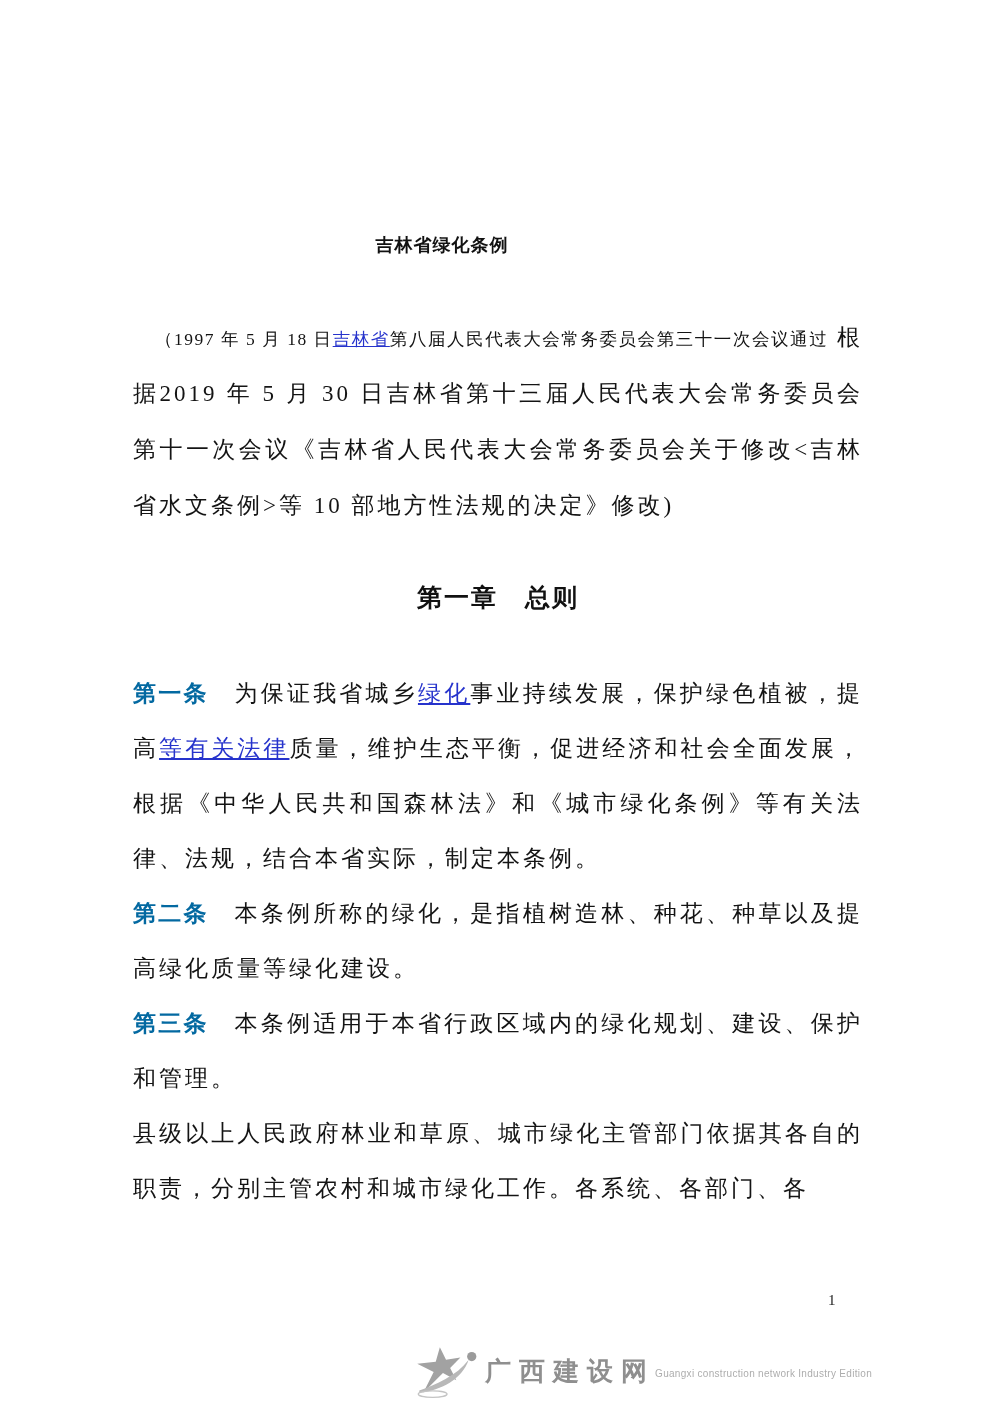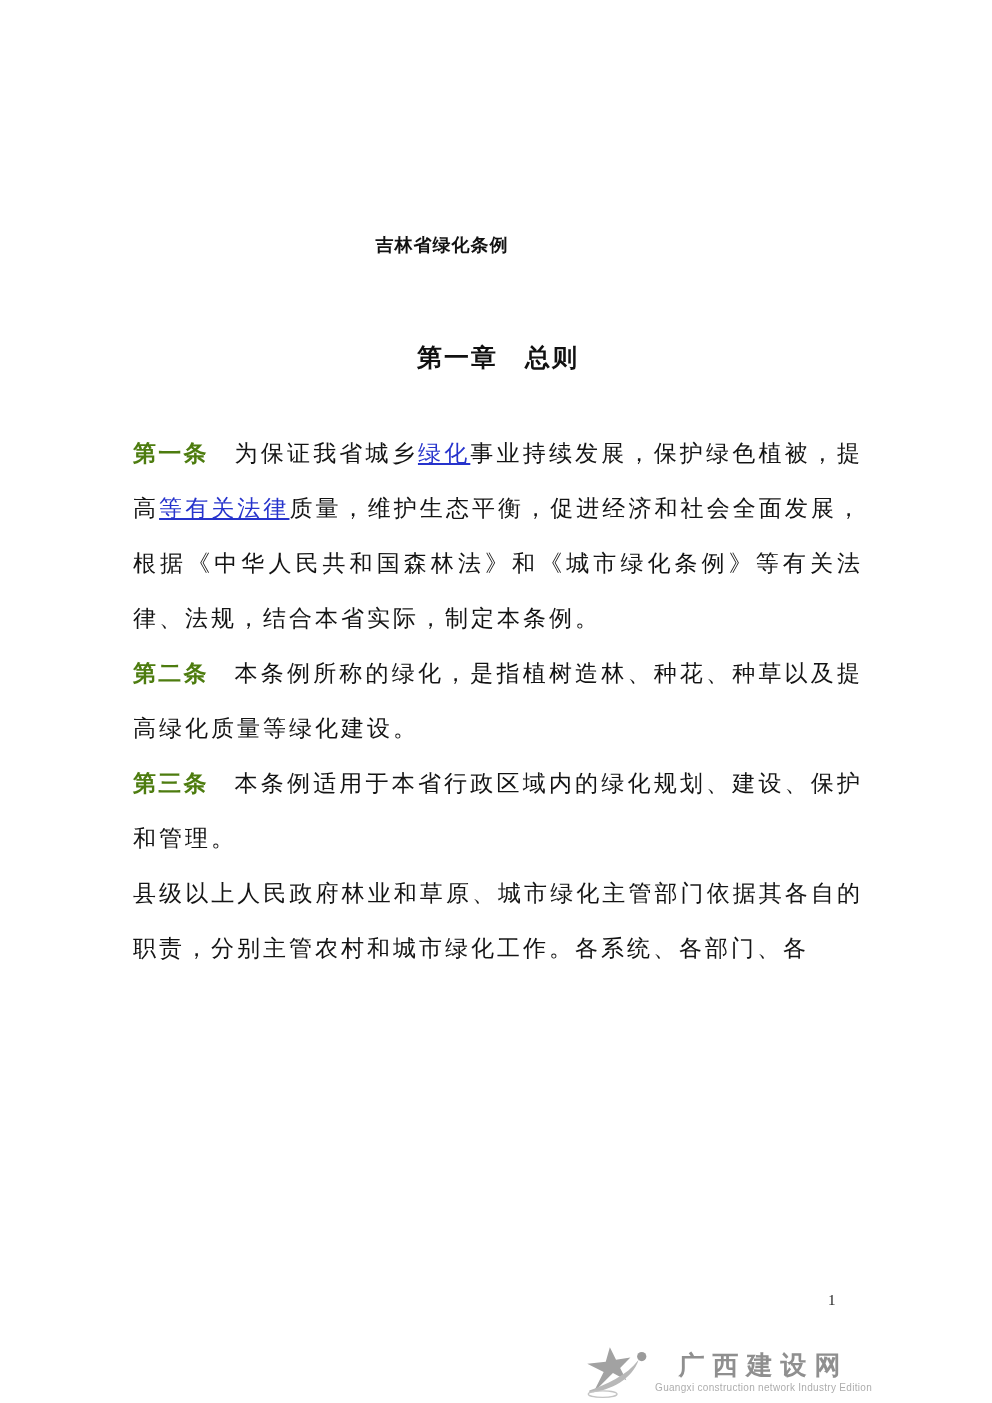--- a/index.html
+++ b/index.html
@@ -63,38 +63,38 @@
     letter-spacing: 3px;
     text-align: justify;
     color: #141414;
   }
   .article { margin: 0; }
   .article-label {
     font-family: "Liberation Sans", sans-serif;
     font-weight: bold;
     letter-spacing: 2px;
     margin-right: 26px;
-    color: #4d7c0f;
+    color: #0369a1;
   }
   .page-number {
     position: absolute;
     left: 828px;
     top: 1292px;
     font-size: 15px;
     color: #222222;
   }
   .footer-logo {
     position: absolute;
     right: 12px;
     bottom: 4px;
     display: flex;
     align-items: center;
   }
   .logo-mark { width: 72px; height: 54px; margin-right: 4px; }
-  .logo-text-col { display: flex; flex-direction: column; align-items: center; }
+  .logo-text-col { display: flex; flex-direction: row; align-items: center; }
   .logo-site-name {
     font-family: "Liberation Serif", serif;
     font-weight: bold;
     font-size: 26px;
     letter-spacing: 8px;
     color: #8f8f8f;
     line-height: 28px;
     white-space: nowrap;
   }
   .logo-tagline {
@@ -109,20 +109,21 @@
 </head>
 <body>
 
 <div class="page">
 
   <div class="doc-title">吉林省绿化条例</div>
 
   <div class="content">
     <div class="spacer-title"></div>
 
+    <p class="preamble"><span class="small">（1997 年 5 月 18 日</span><a class="doc-link small">吉林省</a><span class="small">第八届人民代表大会常务委员会第三十一次会议通过</span><span class="big"> 根据</span><span class="big">2019 年 5 月 30 日吉林省第十三届人民代表大会常务委员会第十一次会议《吉林省人民代表大会常务委员会关于修改&lt;吉林省水文条例&gt;等 10 部地方性法规的决定》修改)</span></p>
 
     <div class="chapter-heading">第一章　总则</div>
 
     <div class="body-text">
 
       <p class="article"><span class="article-label">第一条</span><span>为保证我省城乡</span><a class="doc-link">绿化</a><span>事业持续发展，保护绿色植被，提高</span><a class="doc-link">等有关法律</a><span>质量，维护生态平衡，促进经济和社会全面发展，根据《中华人民共和国森林法》和《城市绿化条例》等有关法律、法规，结合本省实际，制定本条例。</span></p>
 
       <p class="article"><span class="article-label">第二条</span><span>本条例所称的绿化，是指植树造林、种花、种草以及提高绿化质量等绿化建设。</span></p>
 
       <p class="article"><span class="article-label">第三条</span><span>本条例适用于本省行政区域内的绿化规划、建设、保护和管理。</span></p>

